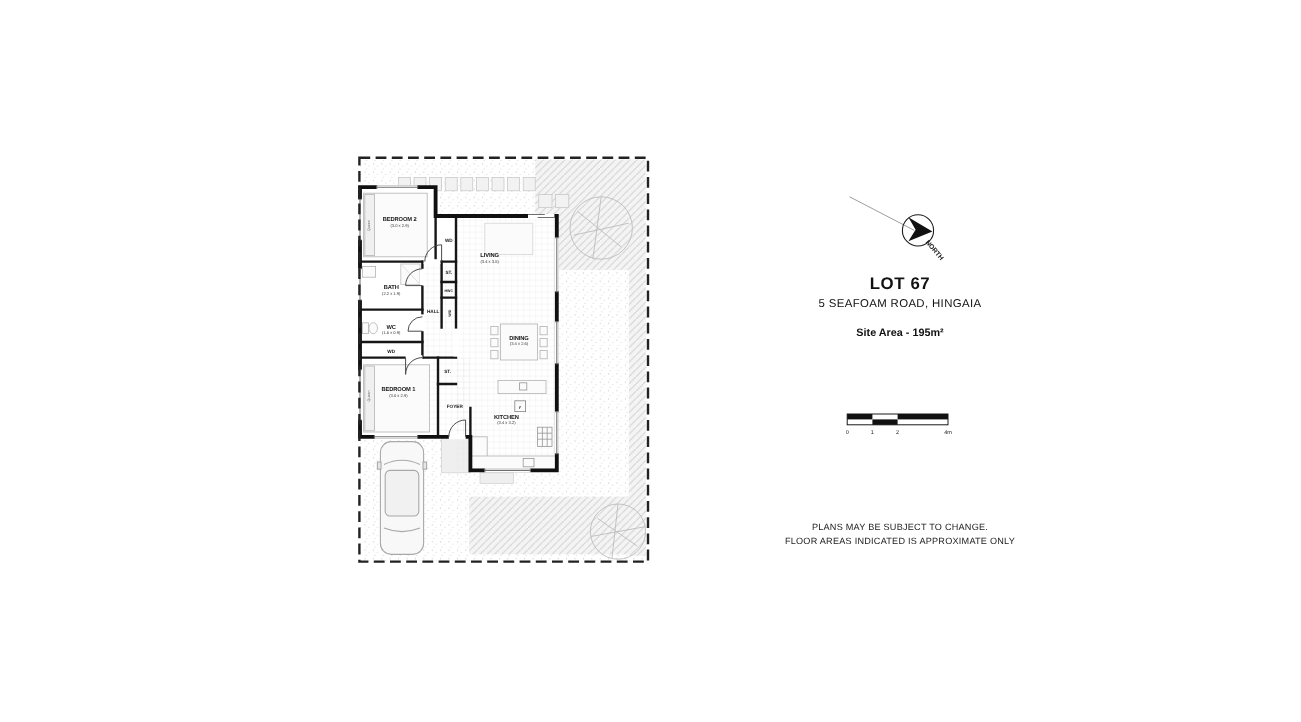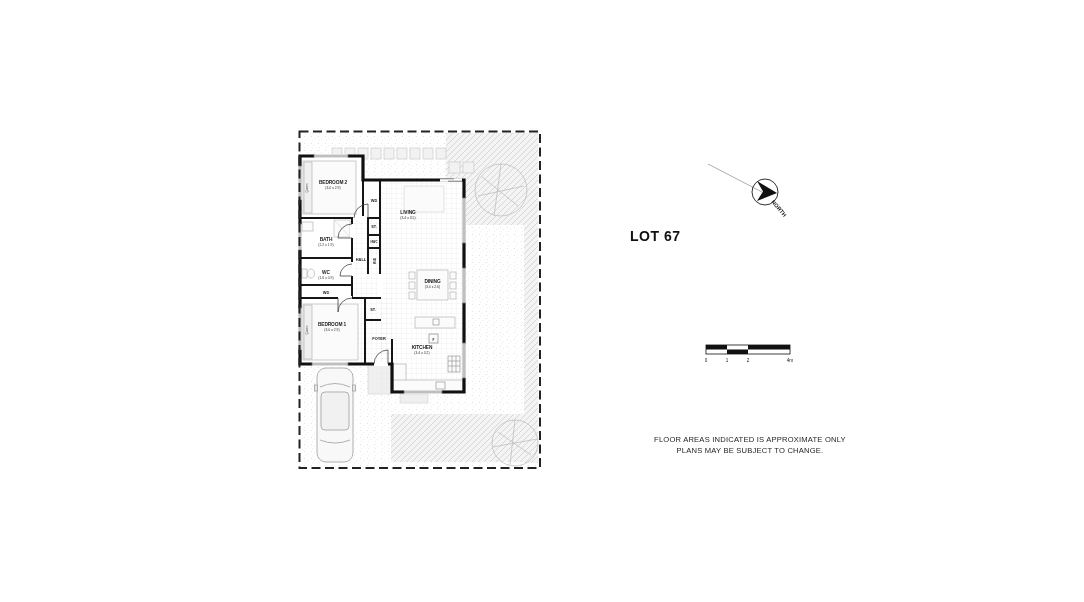--- a/index.html
+++ b/index.html
@@ -7,21 +7,21 @@
           font-family:"Liberation Sans", sans-serif;color:#111;}
   .abs{position:absolute;}
   
   text{font-family:"Liberation Sans", sans-serif;fill:#1a1a1a;}
   .rn{font-size:4.8px;font-weight:700;letter-spacing:-0.1px;}
   .rd{font-size:3.4px;fill:#333;}
   .sm{font-size:3.9px;font-weight:700;}
   .xs{font-size:3px;font-weight:700;}
   .vert{font-size:3px;fill:#555;}
   
-  .info{left:630px;width:240px;}
+  .info{left:630px;width:240px;text-align:center;}
   .lot-title{top:228px;font-size:14px;font-weight:700;letter-spacing:0.5px;}
   .address{top:248px;font-size:9.5px;letter-spacing:0.3px;}
   .areas{top:271px;font-size:9px;font-weight:700;line-height:13px;}
   .disclaimer{left:610px;width:280px;top:434px;text-align:center;font-size:7.6px;
               line-height:11px;color:#222;letter-spacing:0.2px;}
 </style>
 </head>
 <body>
 
 <div id="canvas">
@@ -239,34 +239,36 @@
   </svg>
 
   <svg class="abs" style="left:700px;top:150px;" width="110" height="70" viewBox="0 0 110 70">
     <line x1="8" y1="14" x2="62" y2="42" stroke="#8a8a8a" stroke-width="0.7"></line>
     <circle cx="65" cy="42" r="13" fill="none" stroke="#1a1a1a" stroke-width="0.9"></circle>
     <path d="M57,31 L77,43 L57,51 L63,41.5 Z" fill="#111111"></path>
     <text x="71" y="52" transform="rotate(50 71 52)" font-size="5.6" font-weight="700">NORTH</text>
   </svg>
 
   <div class="abs info lot-title">LOT 67</div>
+  <div class="abs info address">5 SEAFOAM ROAD, HINGAIA</div>
   <div class="abs info areas">
+    <div>Site Area - 195m²</div>
   </div>
 
   <svg class="abs" style="left:705px;top:344px;" width="92" height="22" viewBox="0 0 92 22">
     <rect x="1" y="1" width="84" height="9" fill="#ffffff" stroke="#111" stroke-width="0.8"></rect>
     <rect x="1" y="1" width="21" height="4.5" fill="#111"></rect>
     <rect x="43" y="1" width="42" height="4.5" fill="#111"></rect>
     <rect x="22" y="5.5" width="21" height="4.5" fill="#111"></rect>
     <g font-size="4.6" fill="#555">
       <text x="1" y="17.5" text-anchor="middle">0</text>
       <text x="22" y="17.5" text-anchor="middle">1</text>
       <text x="43" y="17.5" text-anchor="middle">2</text>
       <text x="85" y="17.5" text-anchor="middle">4m</text>
     </g>
   </svg>
 
   <div class="abs disclaimer">
+    <div>PLANS MAY BE SUBJECT TO CHANGE.</div>
     <div>FLOOR AREAS INDICATED IS APPROXIMATE ONLY</div>
-    <div>PLANS MAY BE SUBJECT TO CHANGE.</div>
   </div>
 
 </div>
 
 </body></html>

